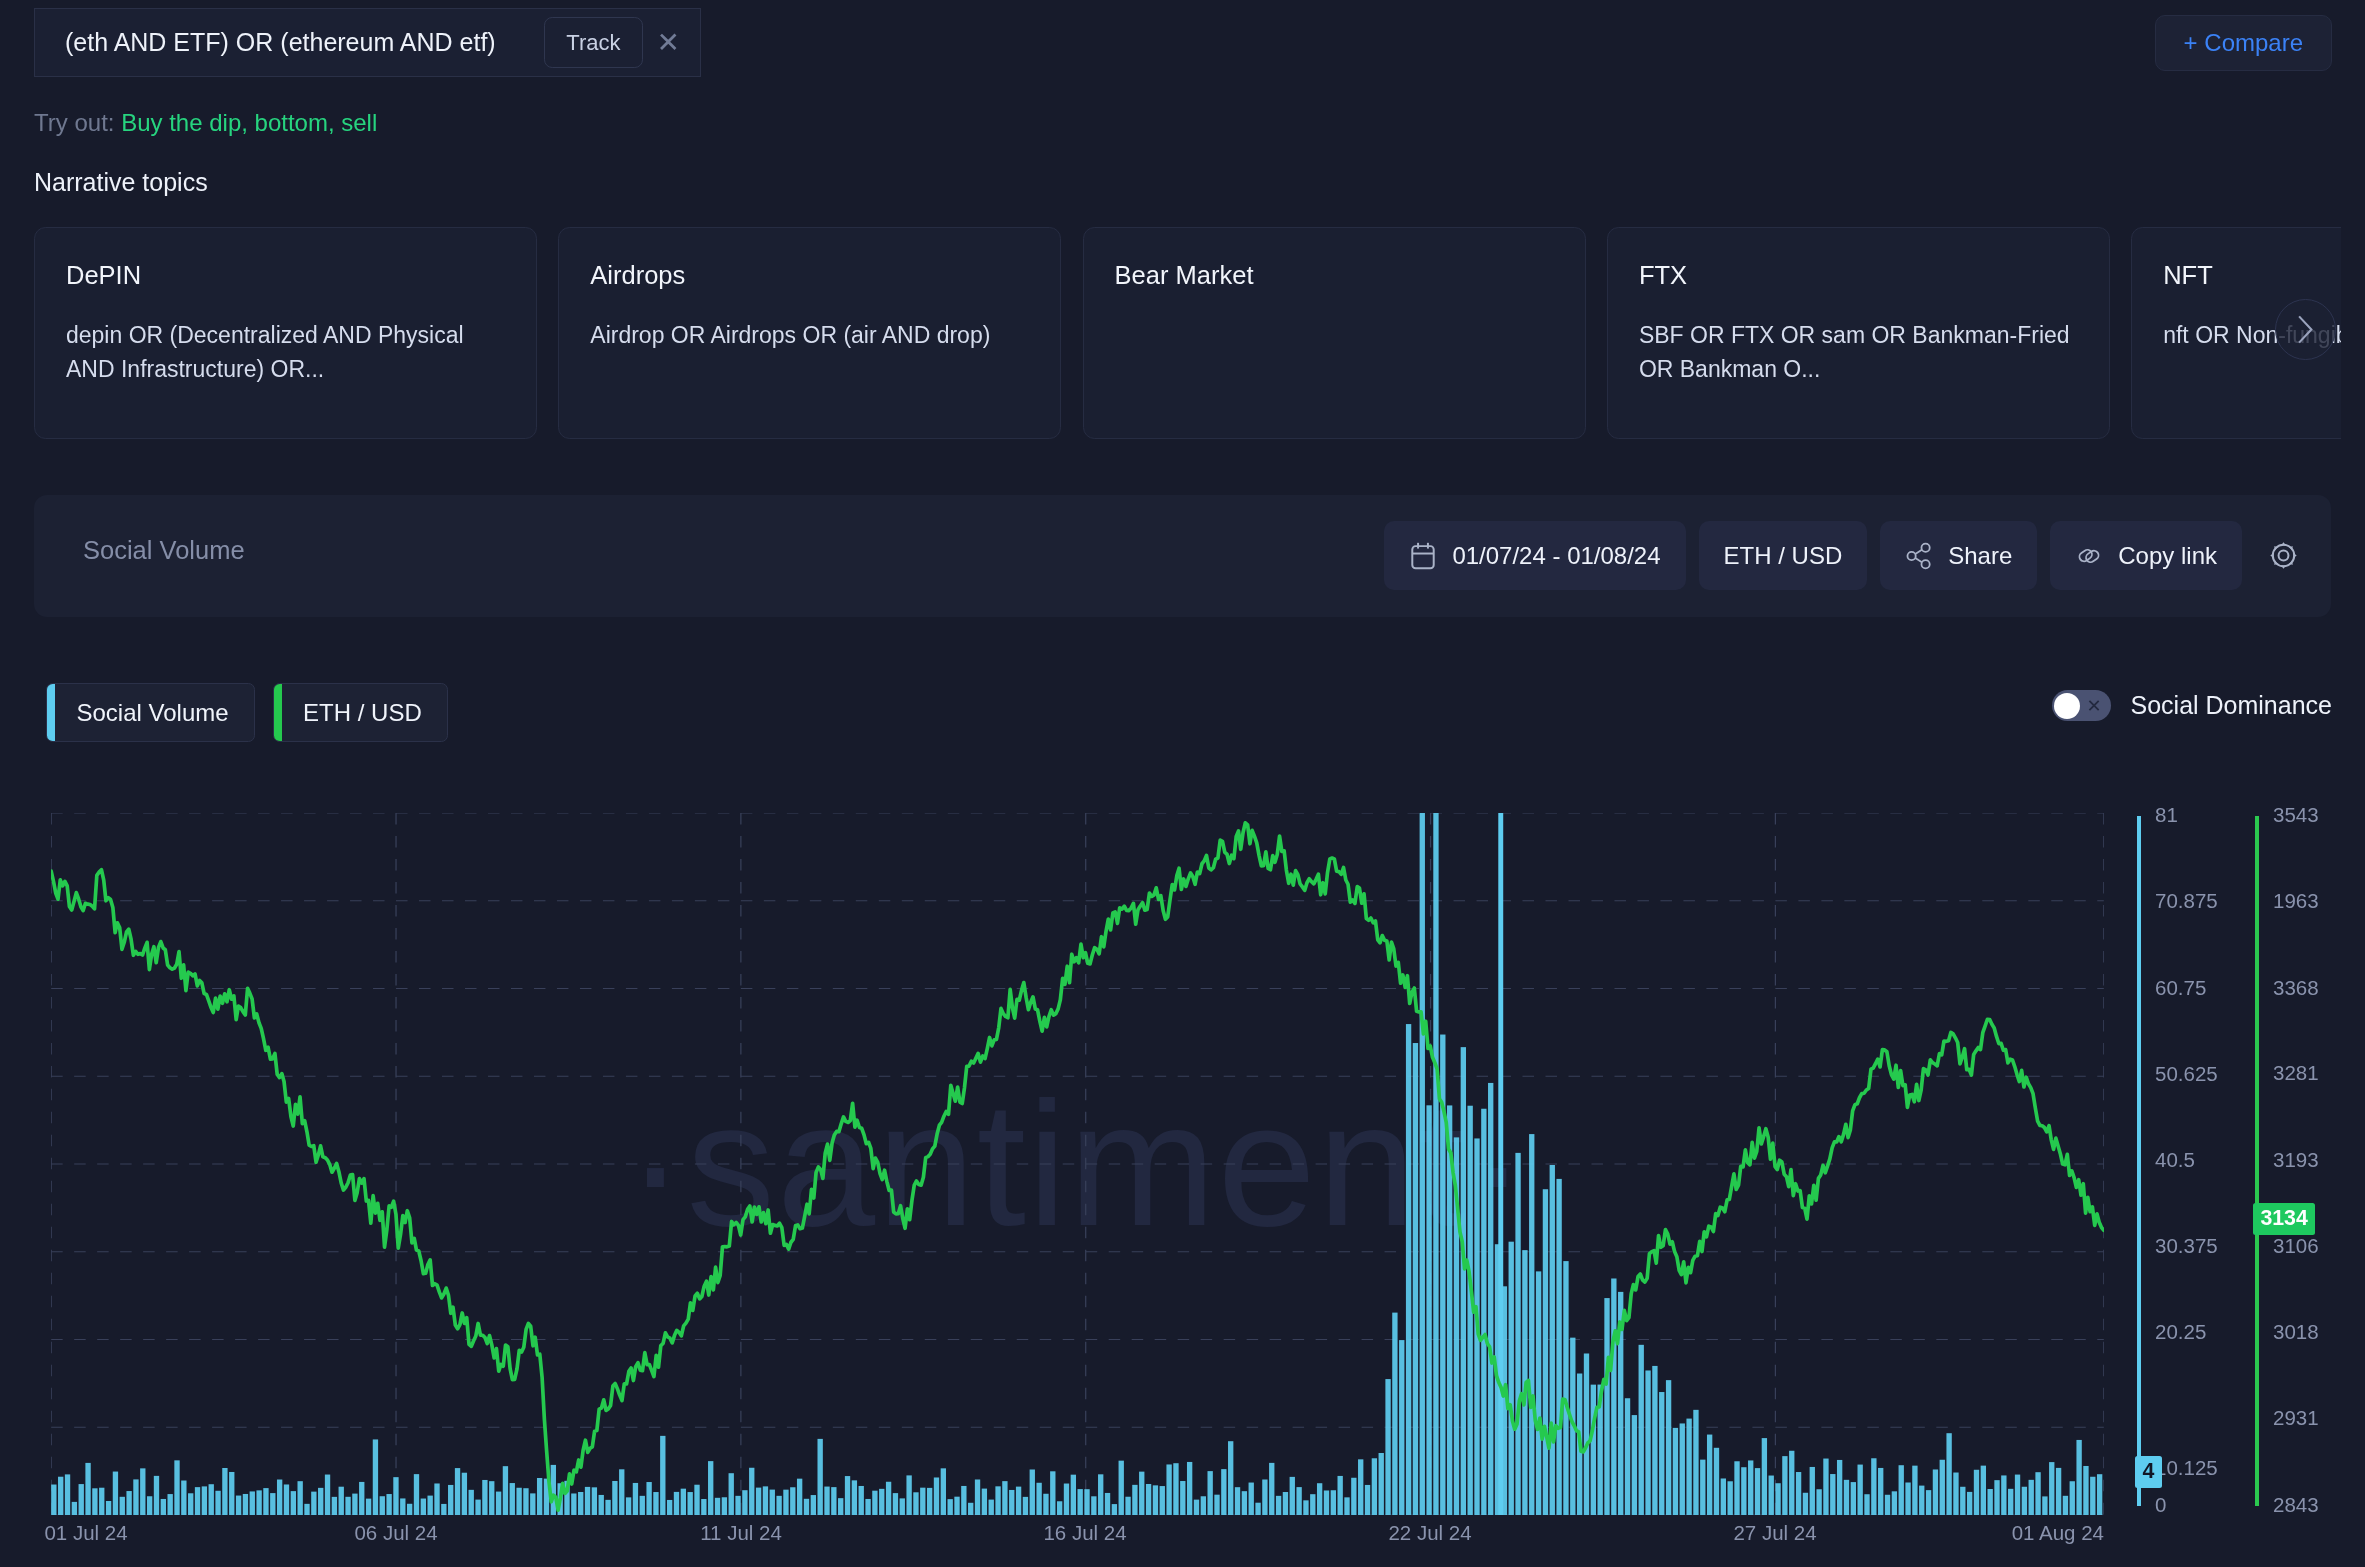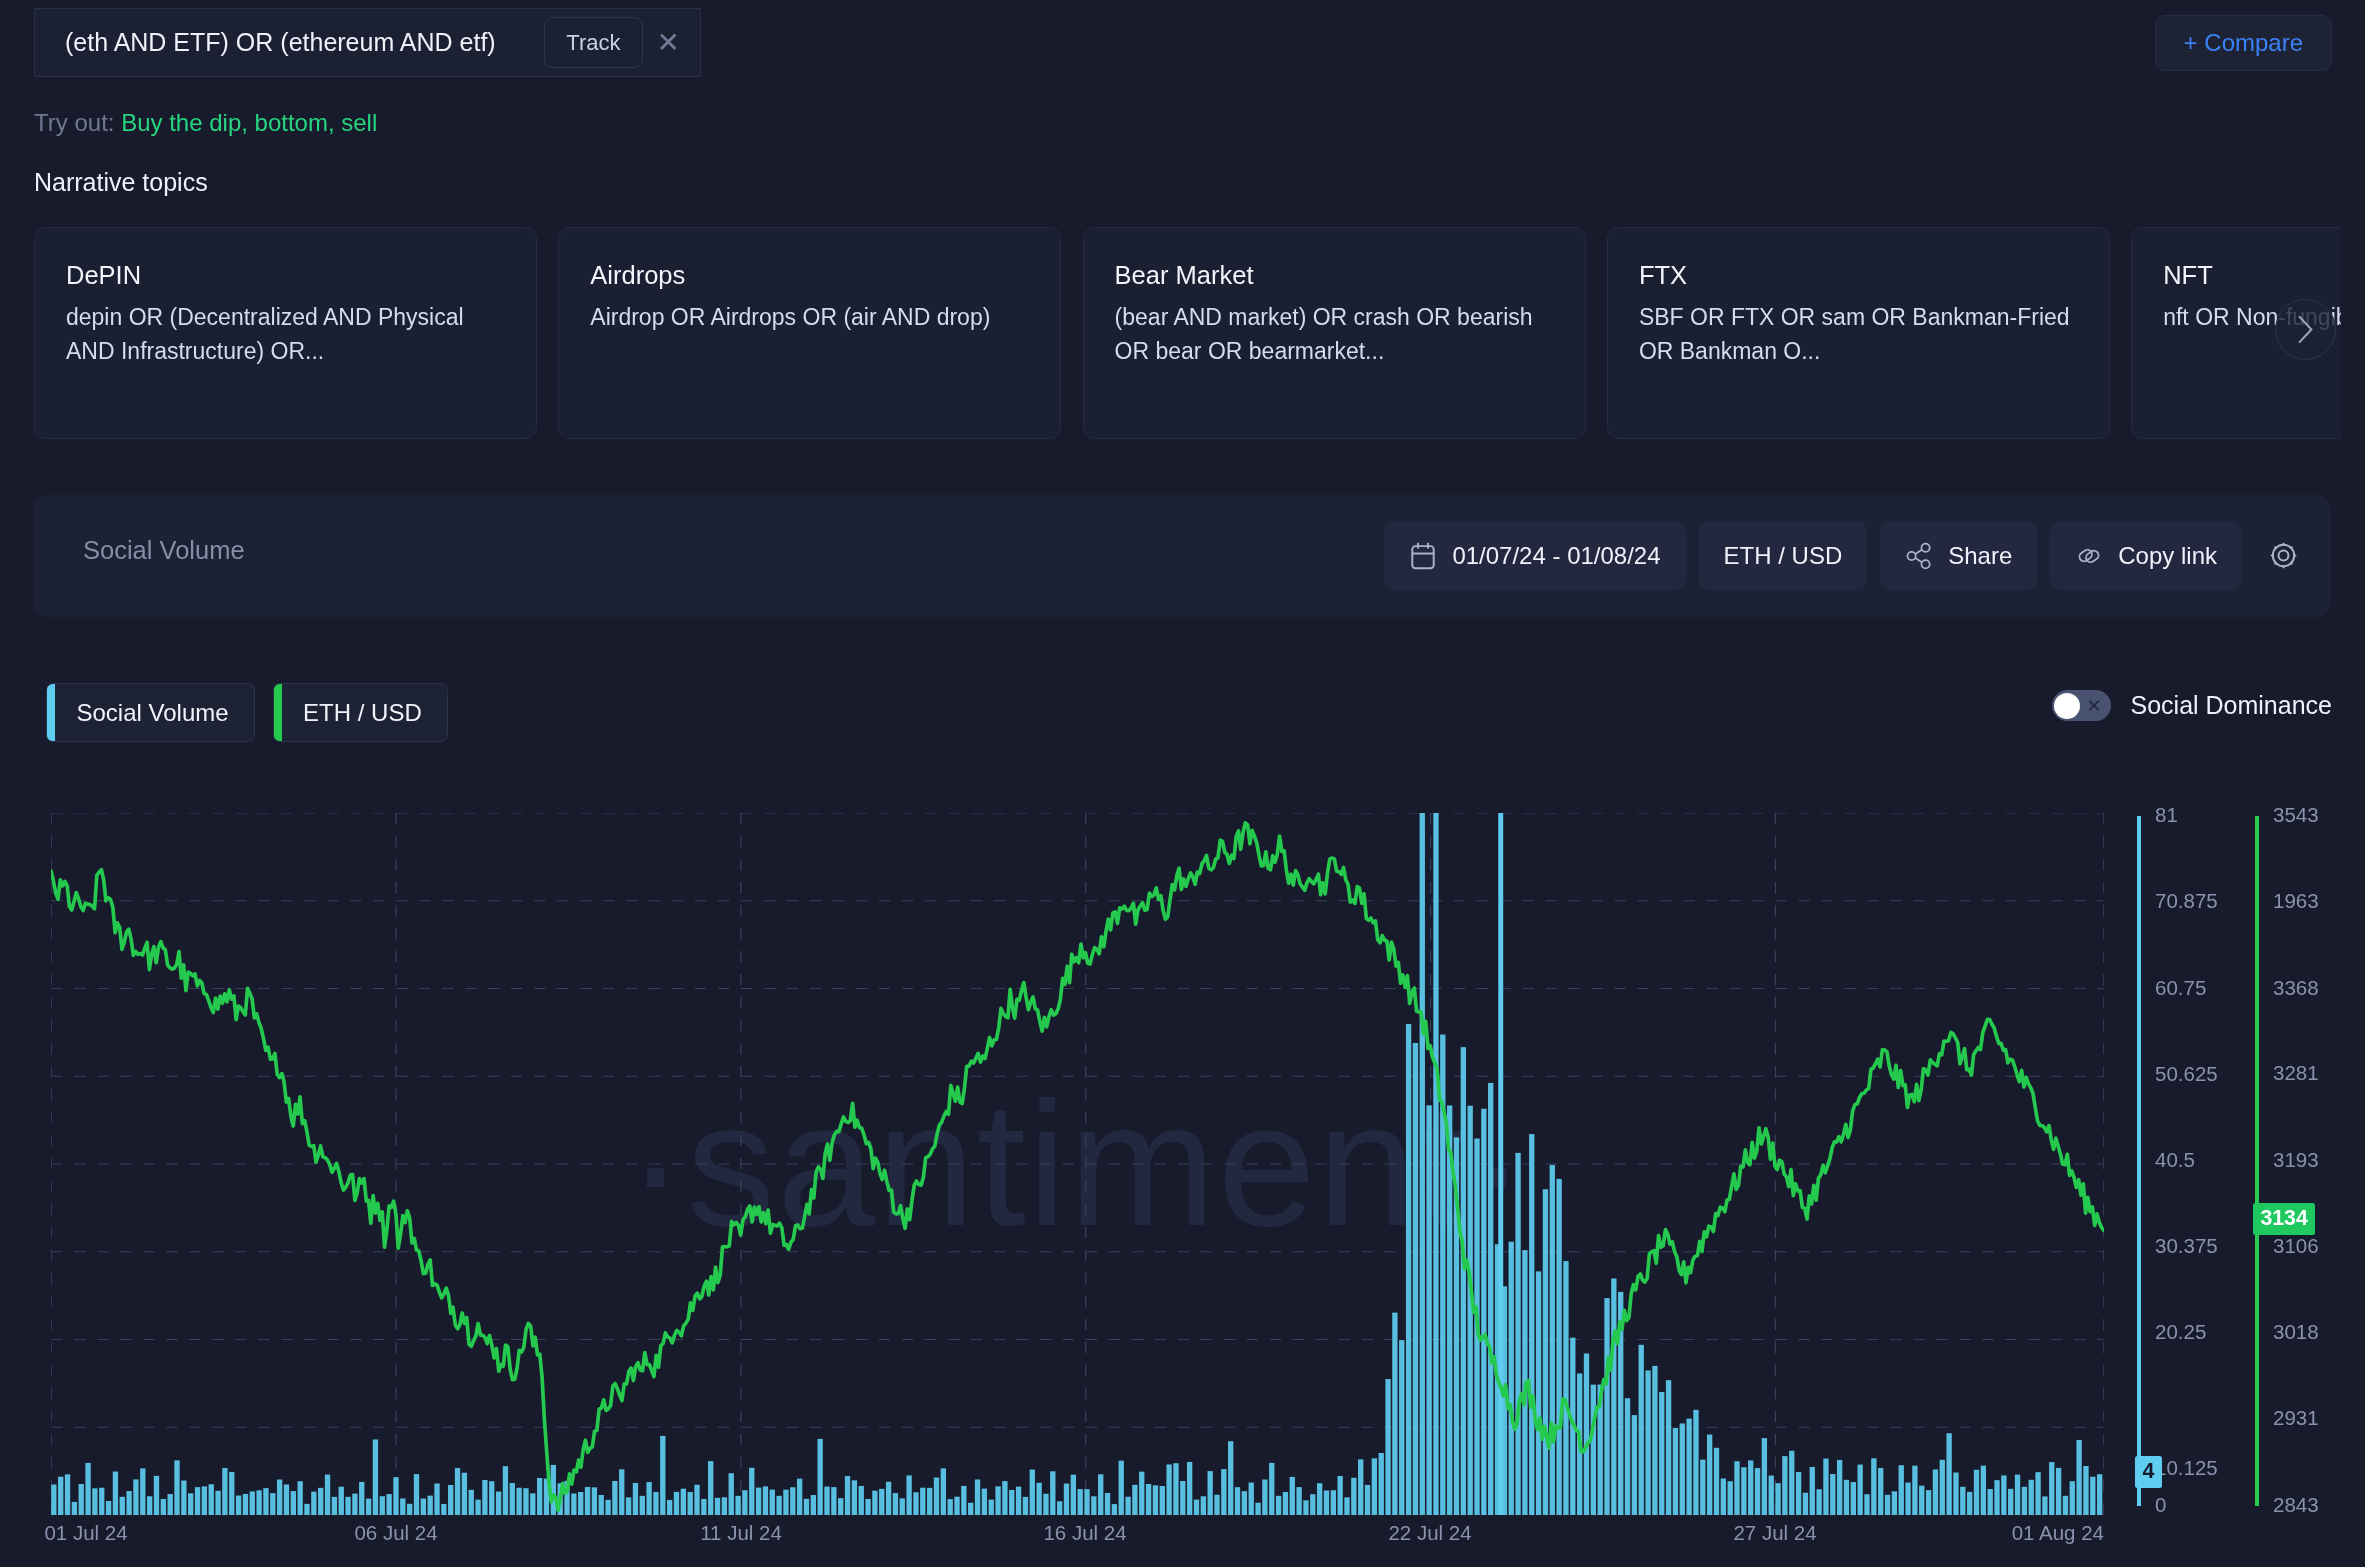--- a/index.html
+++ b/index.html
@@ -61,21 +61,21 @@
   .topics {
     position: absolute; left: 34px; top: 227px;
     width: 2307px; height: 212px;
     display: flex; gap: 21.3px; overflow: hidden;
   }
   .topic-card {
     flex: 0 0 503px; height: 212px;
     background: #1a1f31; border: 0.8px solid #262c42; border-radius: 11.5px;
     padding: 33px 31px 0 31px;
   }
-  .topic-name { font-size: 25.5px; color: #f2f5fb; margin-bottom: 10px; }
+  .topic-name { font-size: 25.5px; color: #f2f5fb; margin-bottom: 28px; }
   .topic-desc {
     font-size: 23px; color: #d5dced; line-height: 1.48;
     display: -webkit-box; -webkit-line-clamp: 2; -webkit-box-orient: vertical;
     overflow: hidden;
   }
   .topic-next {
     position: absolute; right: 5px; top: 72px;
     width: 61px; height: 61px; border-radius: 50%;
     border: 0.8px solid #2d3450; background: #1b2033cc;
     display: flex; align-items: center; justify-content: center;
@@ -181,21 +181,20 @@
     <div class="topic-card">
       <div class="topic-name">DePIN</div>
       <div class="topic-desc">depin OR (Decentralized AND Physical AND Infrastructure) OR...</div>
     </div>
     <div class="topic-card">
       <div class="topic-name">Airdrops</div>
       <div class="topic-desc">Airdrop OR Airdrops OR (air AND drop)</div>
     </div>
     <div class="topic-card">
       <div class="topic-name">Bear Market</div>
-      <div class="topic-desc">(bear AND market) OR crash OR bearish OR bear OR bearmarket...</div>
     </div>
     <div class="topic-card">
       <div class="topic-name">FTX</div>
       <div class="topic-desc">SBF OR FTX OR sam OR Bankman-Fried OR Bankman O...</div>
     </div>
     <div class="topic-card">
       <div class="topic-name">NFT</div>
       <div class="topic-desc">nft OR Non-fungible OR rarible OR Super</div>
     </div>
     <div class="topic-next">

